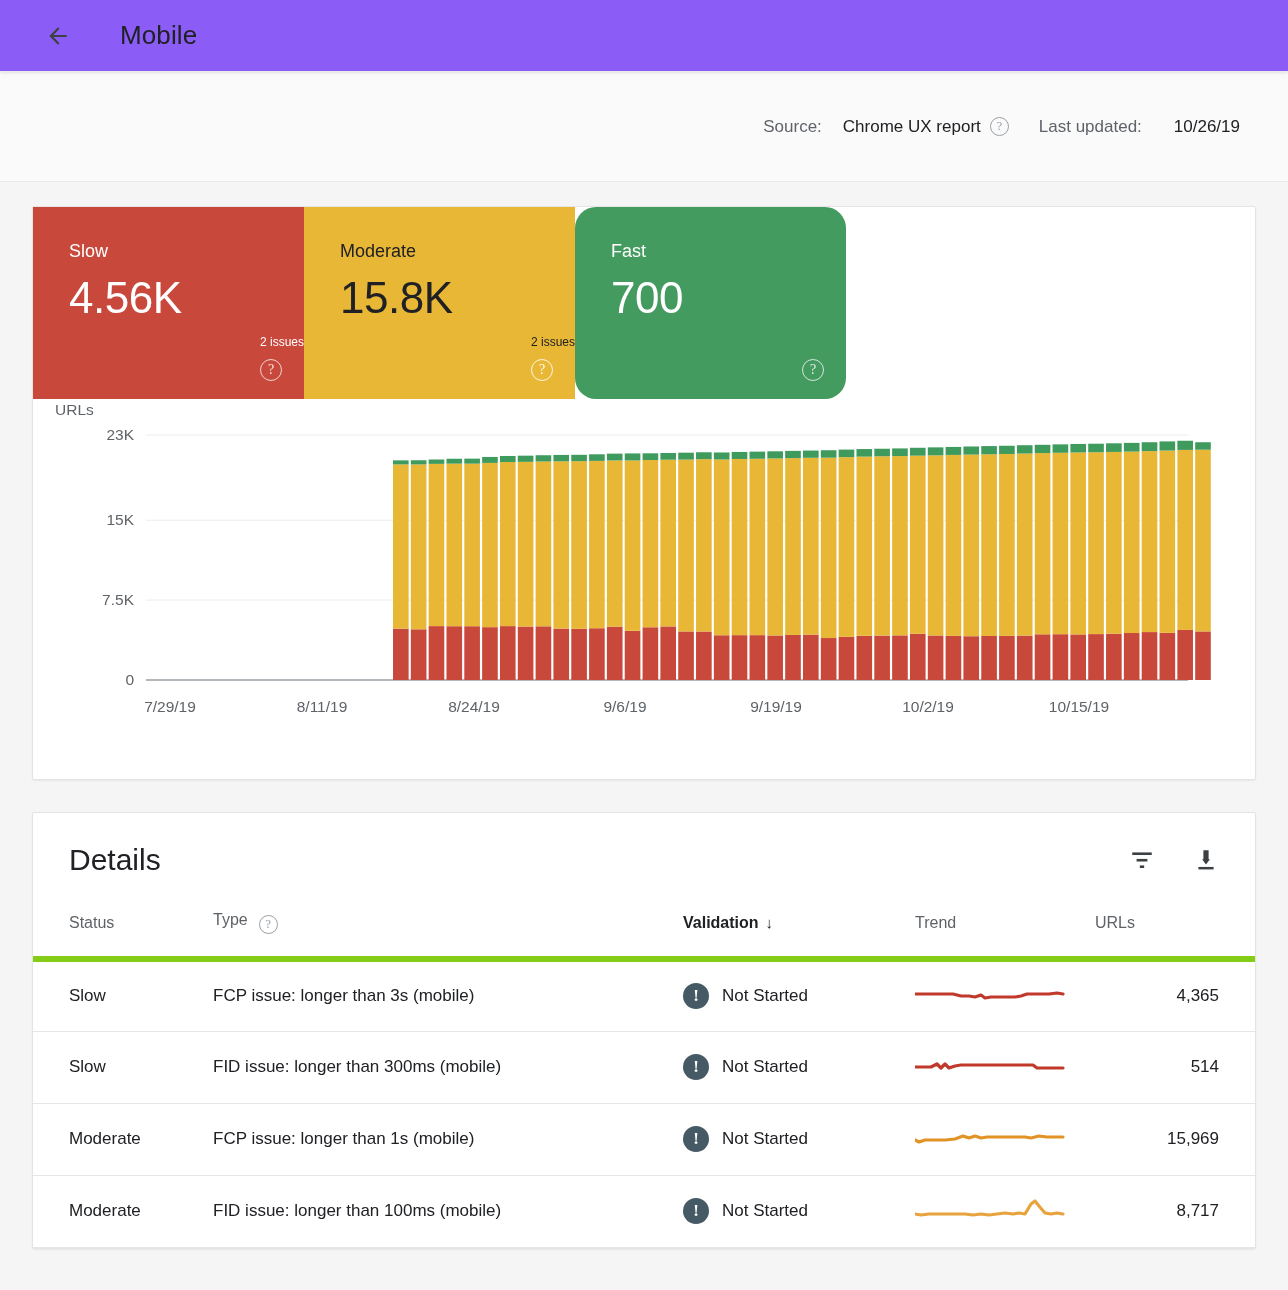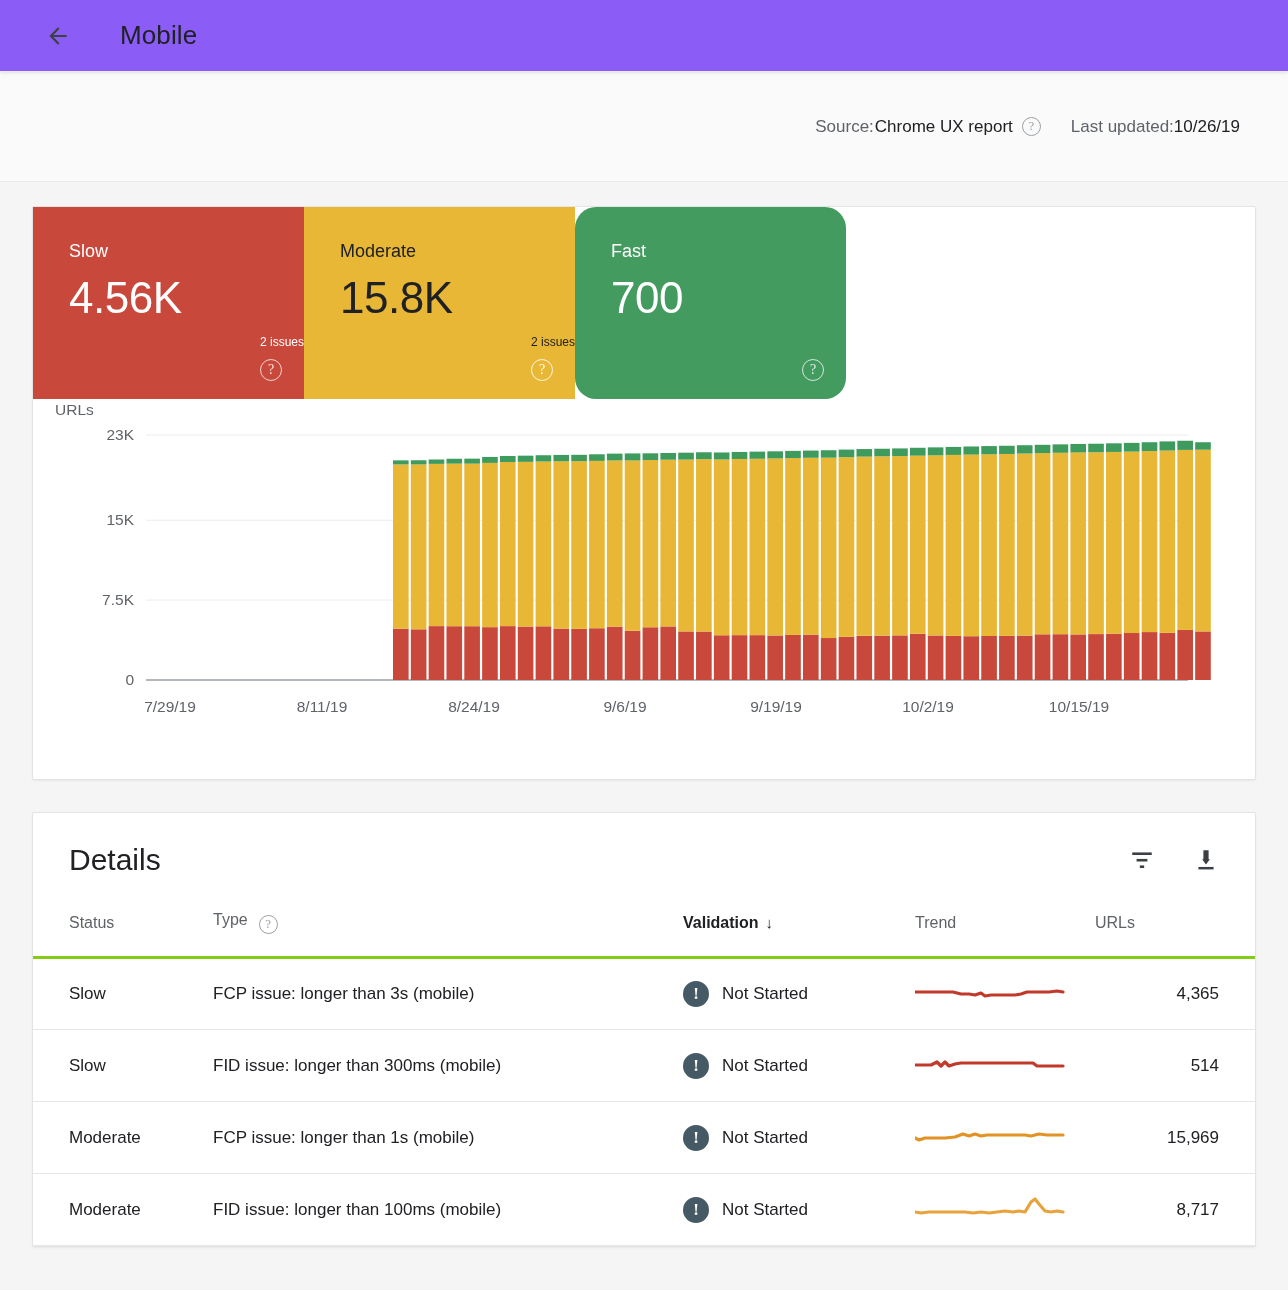--- a/index.html
+++ b/index.html
@@ -44,21 +44,21 @@
     display: flex;
     align-items: center;
     justify-content: flex-end;
     padding-right: 48px;
     border-bottom: 1px solid #e8eaed;
     font-size: 17px;
     color: #5f6368;
   }
   .subheader .strong { color: #202124; }
   .src-group, .upd-group { display: flex; align-items: center; }
-  .upd-group { margin-left: 30px; }
+  .upd-group { margin-left: 30px; gap: 32px; }
   .help-circle {
     width: 19px; height: 19px;
     border-radius: 50%;
     border: 1.6px solid #9aa0a6;
     color: #9aa0a6;
     font-size: 13px;
     line-height: 16px;
     text-align: center;
     display: inline-block;
     margin-left: 9px;
@@ -121,21 +121,21 @@
   .details-actions { margin-left: auto; display: flex; align-items: center; gap: 34px; }
   .icon-btn { cursor: pointer; display: flex; align-items: center; justify-content: center; width: 30px; height: 30px; }
 
   table.details-table { width: 100%; border-collapse: collapse; }
   table.details-table th {
     font-size: 16px;
     color: #5f6368;
     font-weight: 400;
     text-align: left;
     padding: 10px 0 22px 0;
-    border-bottom: 3px solid #84cc16;
+    border-bottom: 6px solid #84cc16;
   }
   table.details-table th.sorted { color: #202124; font-weight: 700; }
   table.details-table td {
     font-size: 17px;
     color: #202124;
     padding: 0;
     height: 72px;
     border-bottom: 1px solid #e6e6e6;
     vertical-align: middle;
   }
@@ -175,21 +175,21 @@
     <svg width="26" height="26" viewBox="0 0 24 24">
       <path d="M20 11H7.8l5.6-5.6L12 4l-8 8 8 8 1.4-1.4L7.8 13H20z" fill="#3c4043"></path>
     </svg>
   </div>
   <div class="page-title">Mobile</div>
 </div>
 
 <div class="subheader">
   <div class="src-group">
     <span>Source:</span>
-    <span class="strong" style="margin-left:1px">Chrome UX report</span>
+    <span class="strong" style="margin-left:21px">Chrome UX report</span>
     <span class="help-circle">?</span>
   </div>
   <div class="upd-group">
     <span>Last updated:</span>
     <span class="strong" style="">10/26/19</span>
   </div>
 </div>
 
 <div class="panel">
 

